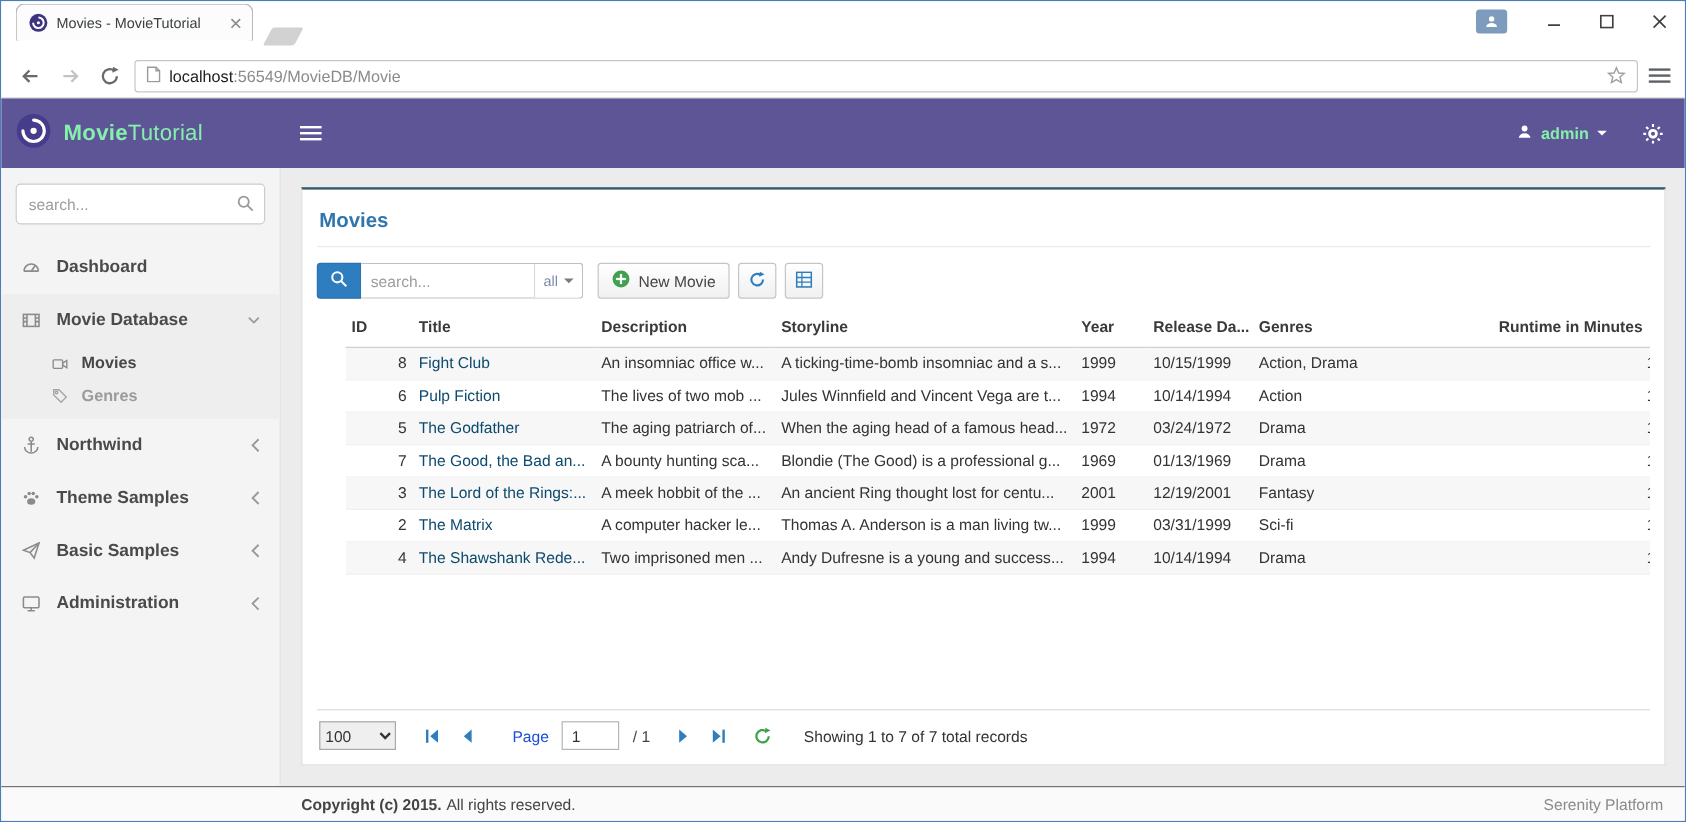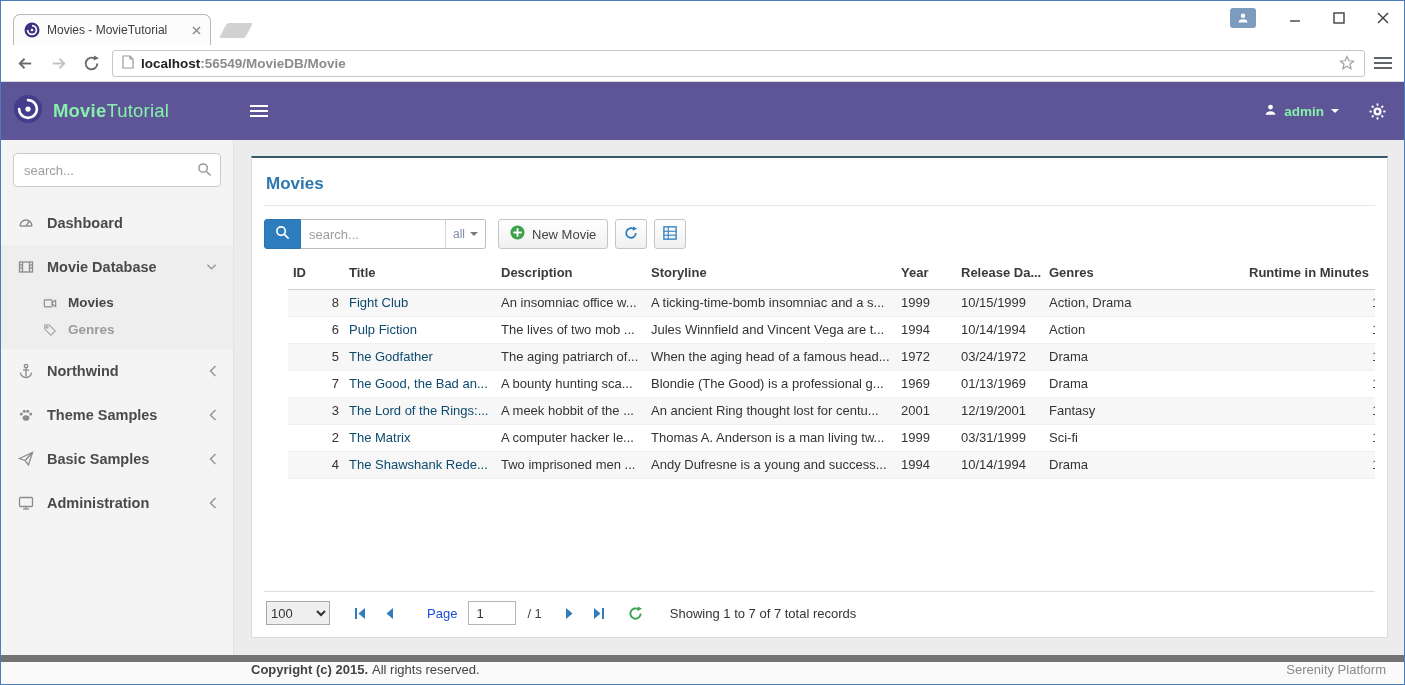--- a/index.html
+++ b/index.html
@@ -3,35 +3,35 @@
 <meta charset="utf-8">
 <style>
   * { box-sizing: border-box; margin: 0; padding: 0; }
   html,body { width:1405px; height:685px; }
   body { font-family:"Liberation Sans","DejaVu Sans",sans-serif; background:#fff; overflow:hidden; }
 
   .window { width:1405px; height:685px; border:1px solid #4a7ebb; display:flex; flex-direction:column; background:#fff; overflow:hidden; }
 
   
   .titlebar { height:44px; position:relative; background:#fff; flex-shrink:0; }
-  .tab { position:absolute; left:12px; bottom:0; width:198px; height:31px; background:#fcfcfc;
+  .tab { position:absolute; left:12px; bottom:11px; width:198px; height:31px; background:#fcfcfc;
          border:1px solid #b9b9b9; border-bottom:none; border-radius:7px 7px 0 0;
          display:flex; align-items:center; gap:7px; padding:0 9px; }
   .tab-title { font-size:12px; color:#3c4043; white-space:nowrap; overflow:hidden; flex:1; }
   .tab-close { display:flex; align-items:center; }
   .tab-stub { position:absolute; left:222px; bottom:7px; width:26px; height:15px; background:#d2d2d2;
               transform:skewX(-28deg); border-radius:2px; }
   .win-controls { position:absolute; right:14px; top:7px; display:flex; align-items:center; gap:30px; }
   .avatar-btn { width:26px; height:20px; background:#7d9bbd; border-radius:3px;
                 display:flex; align-items:center; justify-content:center; margin-right:2px; }
   .win-btn { display:flex; align-items:center; justify-content:center; width:14px; height:14px; }
 
   
   .addressbar { height:37px; display:flex; align-items:center; gap:9px; padding:0 12px;
-                background:#fff; border-bottom:1px solid #dadada; flex-shrink:0;font-weight:bold; }
+                background:#fff; border-bottom:1px solid #dadada; flex-shrink:0; }
   .nav-icon { display:flex; align-items:center; justify-content:center; width:24px; height:24px; }
   .omnibox { flex:1; height:27px; border:1px solid #c7c7c7; border-radius:3px; background:#fff;
              display:flex; align-items:center; gap:7px; padding:0 9px; font-size:13.5px; }
   .url-host { color:#202124; }
   .url-path { color:#8b8b8b; }
   .omnibox .star { margin-left:auto; display:flex; align-items:center; }
   .menu-btn { display:flex; flex-direction:column; gap:3px; width:18px; cursor:pointer; }
   .menu-btn i { display:block; height:2px; background:#5f6368; }
 
   
@@ -109,22 +109,22 @@
   .page-size { width:64px; height:24px; border:1px solid #a9a9a9; font-size:13px; color:#333;
                font-family:"Liberation Sans","DejaVu Sans",sans-serif; }
   .pg-btn { display:flex; align-items:center; justify-content:center; width:18px; height:18px; cursor:pointer; }
   .pg-label { margin-left:18px; color:#1d4ed8; }
   .page-input { width:48px; height:24px; border:1px solid #b5b5b5; padding:0 7px; font-size:13px; color:#333;
                 font-family:"Liberation Sans","DejaVu Sans",sans-serif; }
   .pg-total { color:#444; }
   .pg-status { margin-left:14px; color:#333; }
 
   
-  .footer { height:29px; flex-shrink:0; background:#fafafa; border-top:7px solid #737373;
-            display:flex; align-items:flex-start; padding:0 18px 0 250px; font-size:13px; color:#444; }
+  .footer { height:29px; flex-shrink:0; background:#fafafa; border-top:1px solid #737373;
+            display:flex; align-items:center; padding:0 18px 0 250px; font-size:13px; color:#444; }
   .copy-bold { font-weight:700; margin-right:4px; }
   .footer-right { margin-left:auto; color:#8a8a8a; }
 </style>
 </head>
 <body>
 
 <div class="window">
 
   <div class="titlebar">
     <div class="tab">

